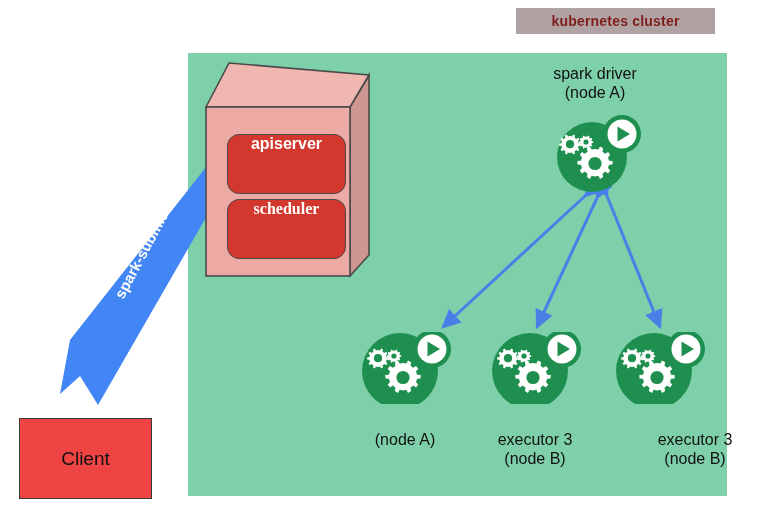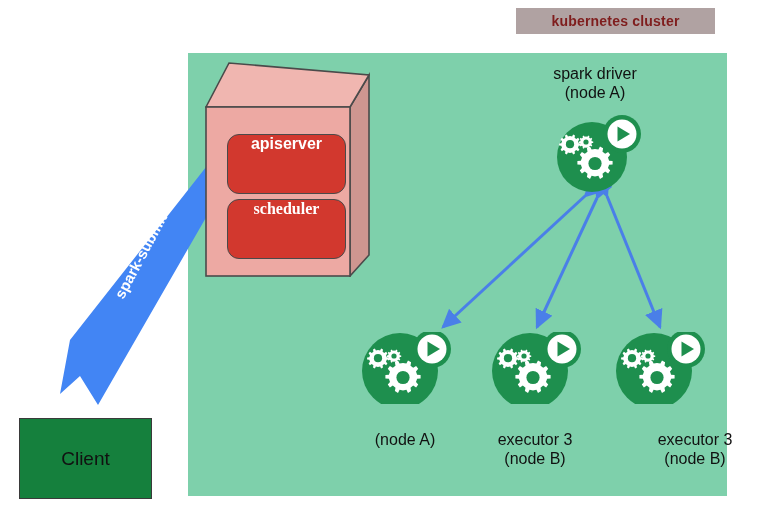--- a/index.html
+++ b/index.html
@@ -46,21 +46,21 @@
     background: #7ed0ab;
   }
 
   
   #client-box {
     position: absolute;
     left: 19px;
     top: 418px;
     width: 131px;
     height: 79px;
-    background: #15803d;
+    background: #ef4444;
     border: 1px solid #3a3a3a;
     display: flex;
     align-items: center;
     justify-content: center;
     font-size: 19px;
     color: #111111;
   }
 
   
   #spark-submit-arrow {

